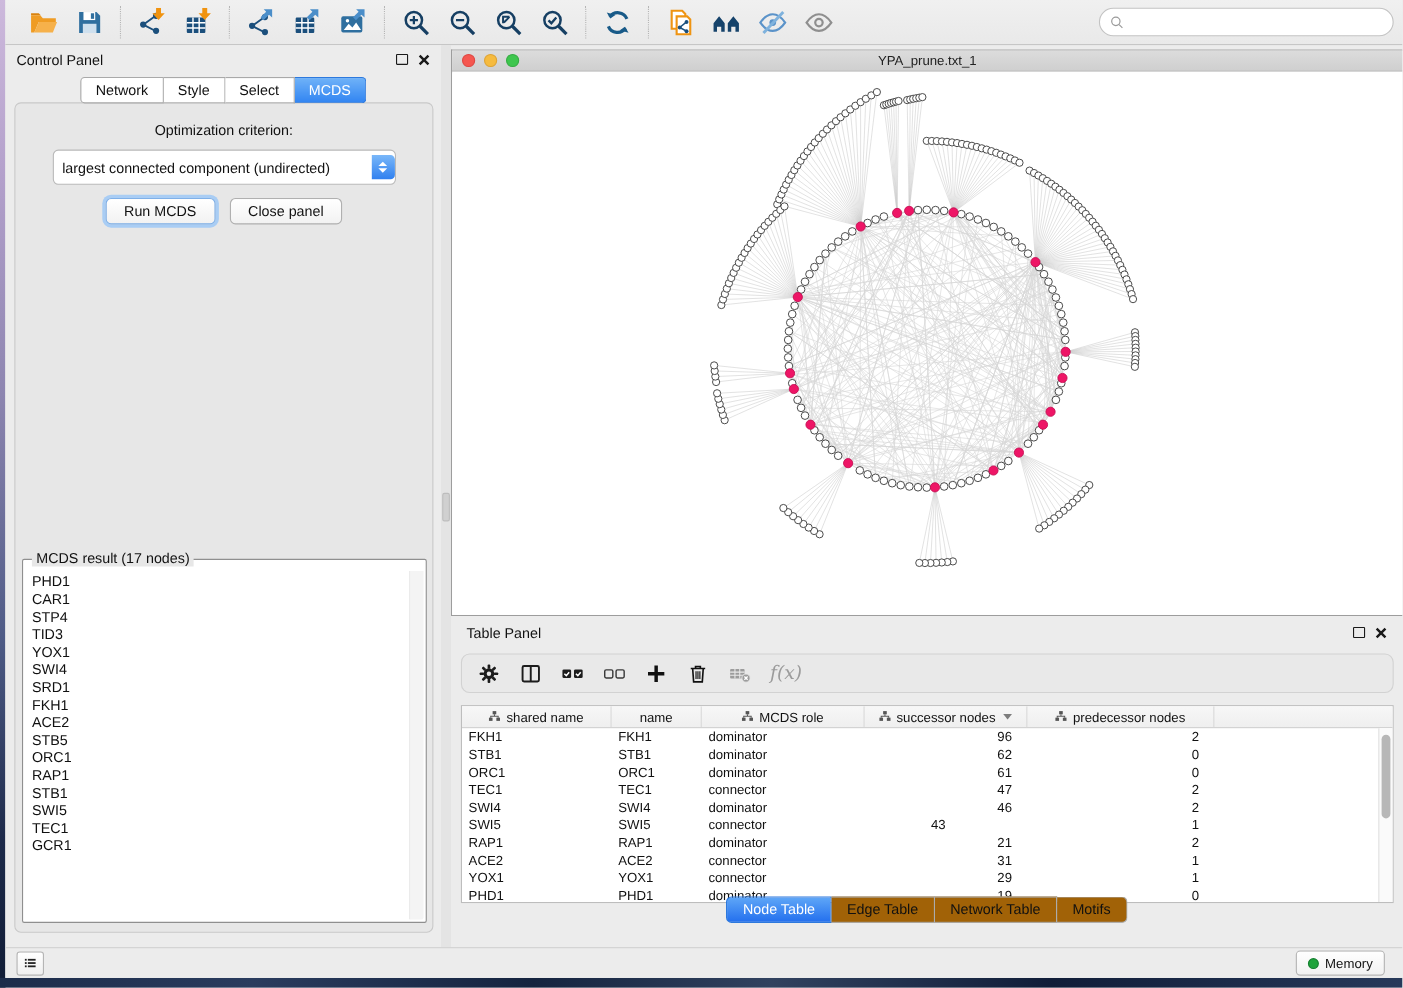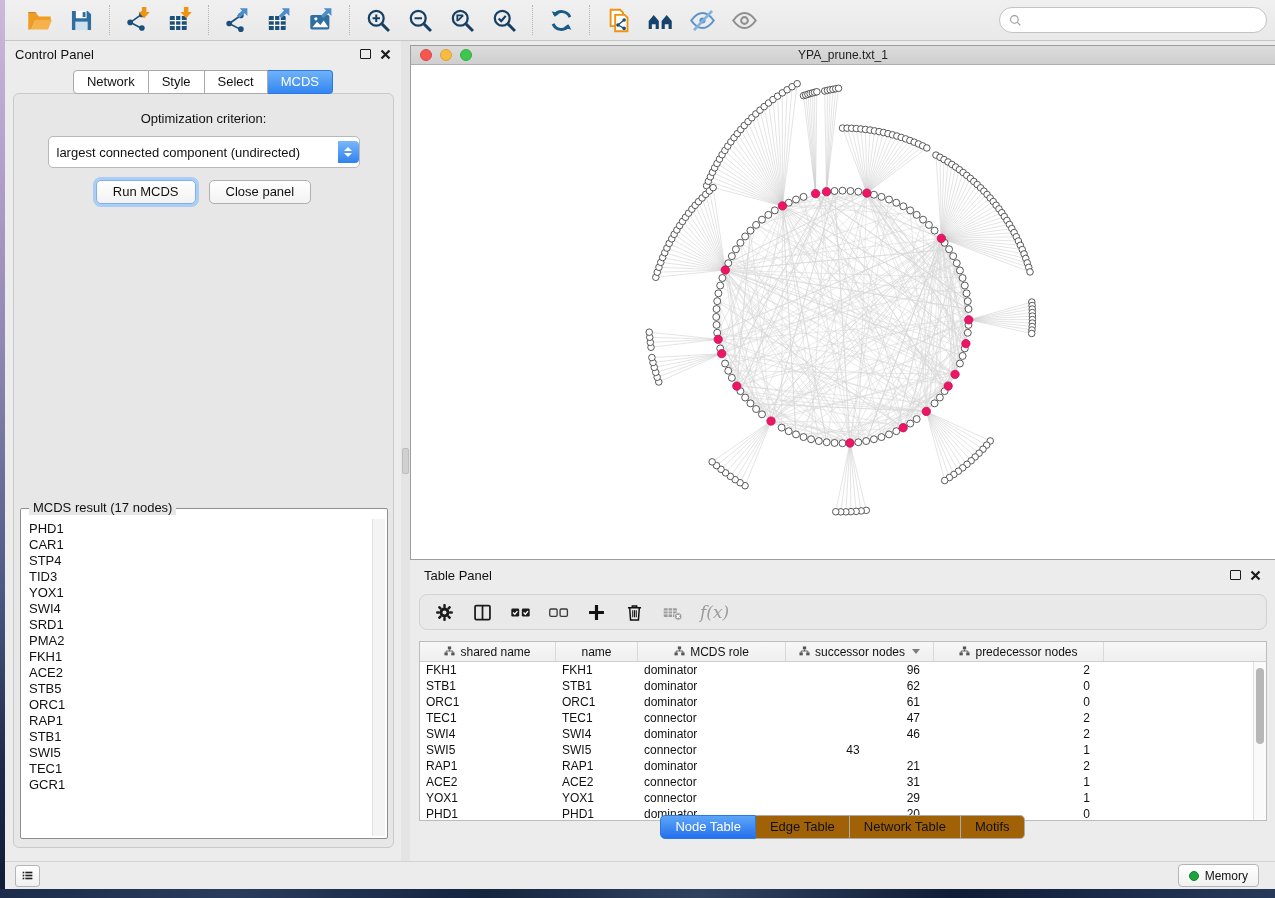--- a/index.html
+++ b/index.html
@@ -430,21 +430,20 @@
         <div class="result-group">
           <span class="result-legend">MCDS result (17 nodes)</span>
           <div class="result-list" id="mcds-list">
               <div>PHD1</div>
               <div>CAR1</div>
               <div>STP4</div>
               <div>TID3</div>
               <div>YOX1</div>
               <div>SWI4</div>
               <div>SRD1</div>
-              <div>PMA2</div>
               <div>FKH1</div>
               <div>ACE2</div>
               <div>STB5</div>
               <div>ORC1</div>
               <div>RAP1</div>
               <div>STB1</div>
               <div>SWI5</div>
               <div>TEC1</div>
               <div>GCR1</div>
             </div>
@@ -1348,21 +1347,21 @@
               <div class="td l" style="width: 136px;">YOX1</div>
               <div class="td l" style="width: 82px;">YOX1</div>
               <div class="td l" style="width: 148px;">connector</div>
               <div class="td r" style="width: 148px;">29</div>
               <div class="td r" style="width: 170px;">1</div>
             </div>
             <div class="tr">
               <div class="td l" style="width: 136px;">PHD1</div>
               <div class="td l" style="width: 82px;">PHD1</div>
               <div class="td l" style="width: 148px;">dominator</div>
-              <div class="td r" style="width: 148px;">20</div>
+              <div class="td r" style="width: 148px;">19</div>
               <div class="td r" style="width: 170px;">0</div>
             </div>
           </div>
         <div class="tbl-vscroll">
             <div class="thumb"></div>
           </div>
       </div>
       <div class="tp-tabs" id="tp-tabs">
           <div class="tp-tab active">Node Table</div>
           <div class="tp-tab">Edge Table</div>

